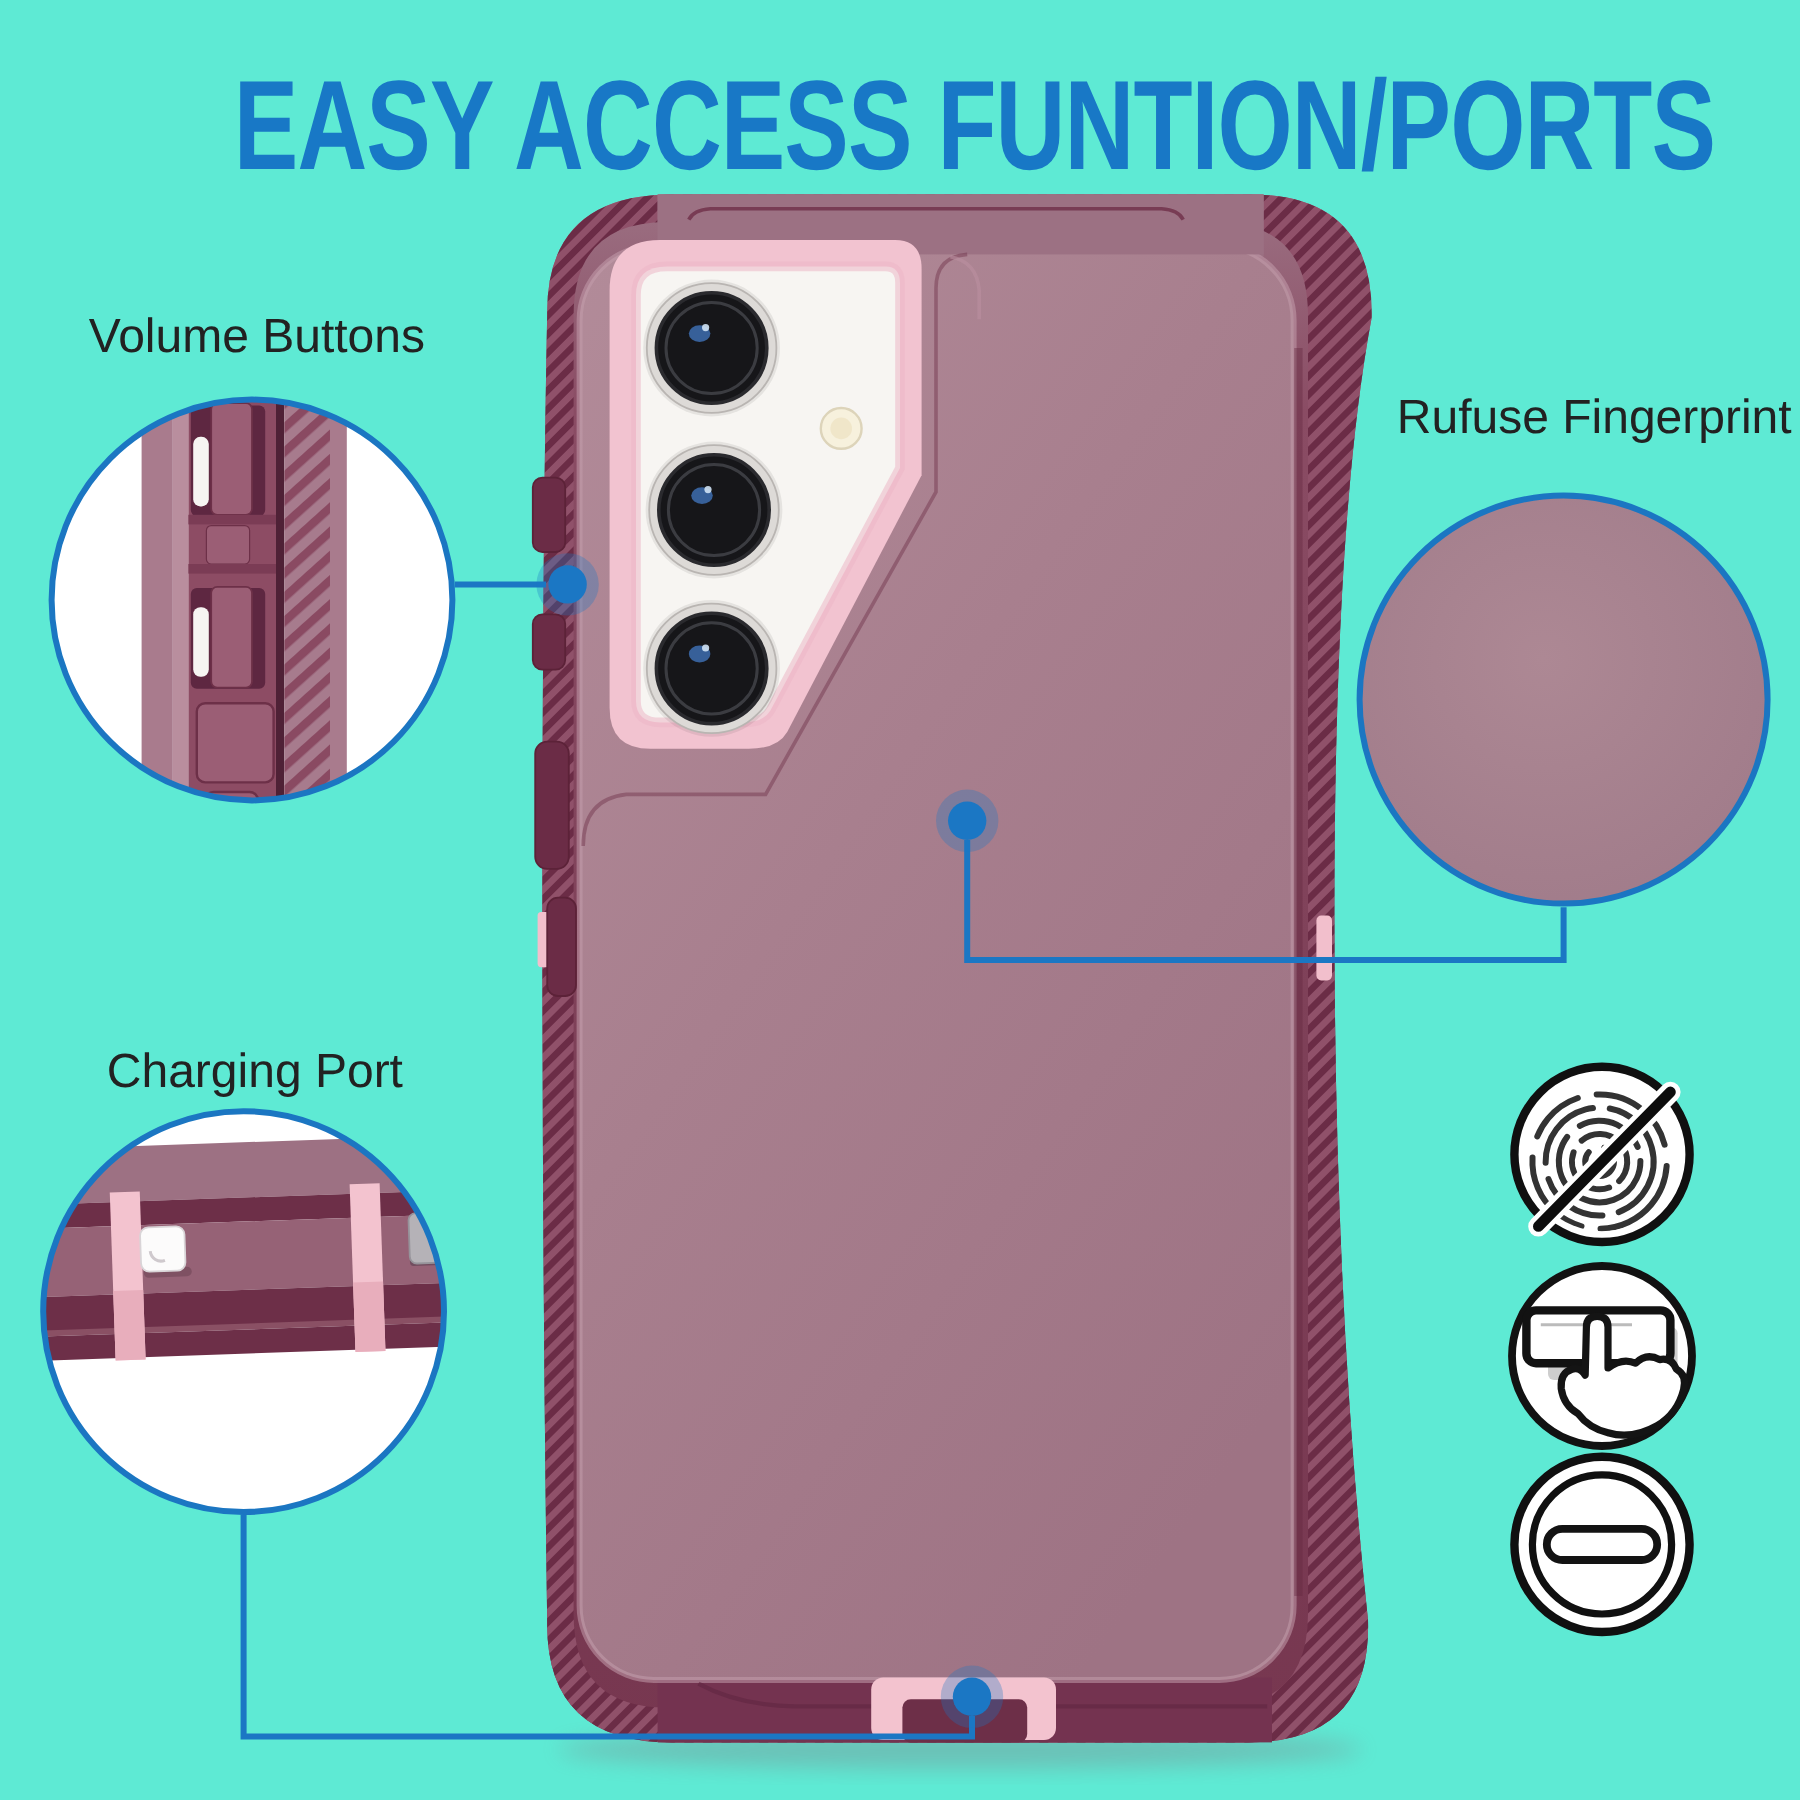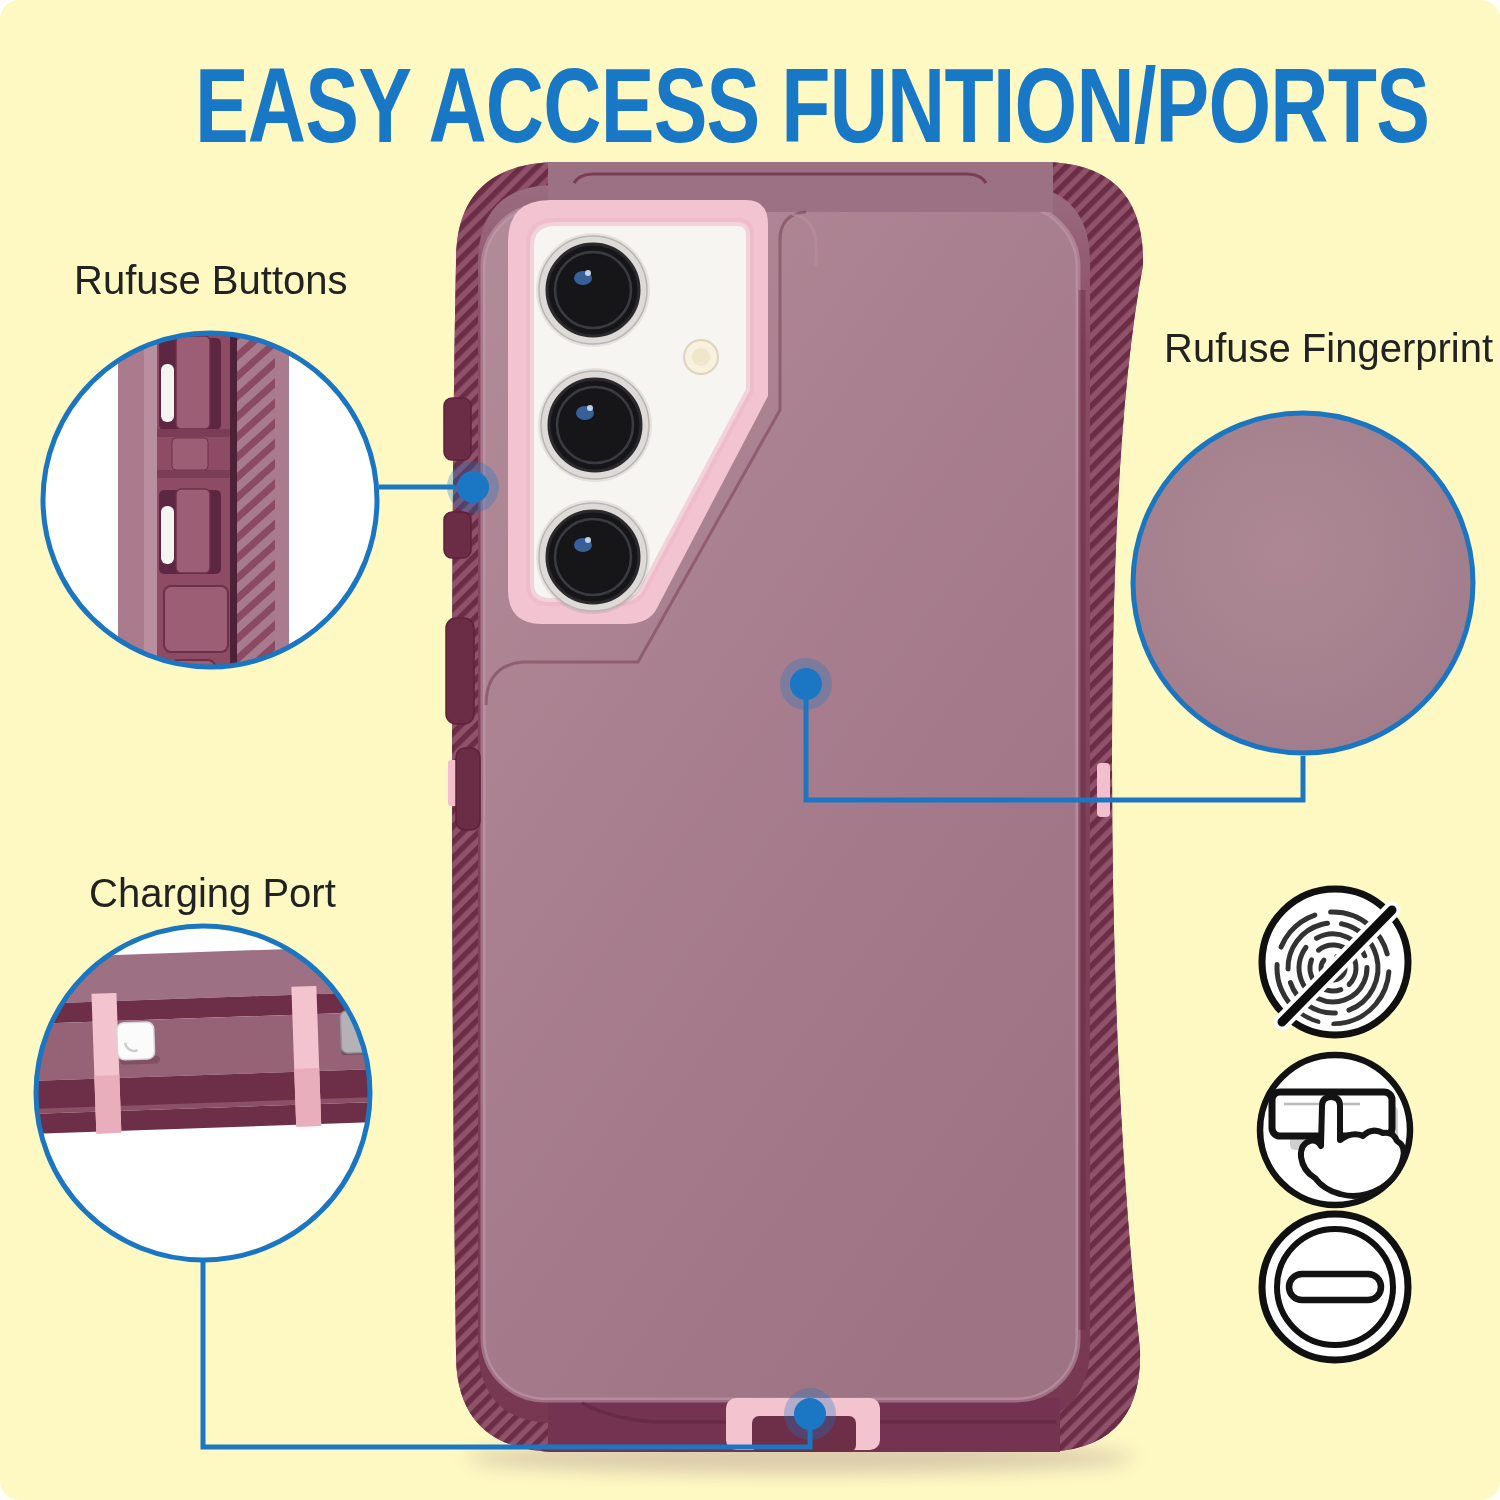--- a/index.html
+++ b/index.html
@@ -1,19 +1,18 @@
 <!DOCTYPE html>
 <html><head>
 <meta charset="utf-8">
 <style>
   html,body{margin:0;padding:0;background:#fff;}
   .canvas{
-    position:relative;width:1500px;height:1500px;background:#fef9c3;overflow:hidden;
+    position:relative;width:1500px;height:1500px;background:#5eead4;overflow:hidden;
     font-family:"Liberation Sans",sans-serif;
-    border-radius:19px;
   }
   .title-wrap{position:absolute;top:52px;left:0;width:1500px;text-align:center;}
   .title-wrap span{
     display:inline-block;font-weight:700;font-size:106px;line-height:1.0;
     letter-spacing:-1px;color:#1878c6;transform:scaleX(0.76);transform-origin:center;
     white-space:nowrap;
   }
   .callout-label{
     position:absolute;color:#222222;font-size:40px;line-height:1.05;white-space:nowrap;
   }
@@ -24,21 +23,21 @@
 </style>
 </head>
 <body>
 
 <div class="canvas">
 
   <div class="title-wrap">
     <span>EASY ACCESS FUNTION/PORTS</span>
   </div>
 
-  <div class="callout-label" id="label-volume">Rufuse Buttons</div>
+  <div class="callout-label" id="label-volume">Volume Buttons</div>
   <div class="callout-label" id="label-charging">Charging Port</div>
   <div class="callout-label" id="label-fingerprint">Rufuse Fingerprint</div>
 
   <svg width="1500" height="1500" viewBox="0 0 1500 1500">
     <defs>
       <pattern id="rimStripes" width="11" height="11" patternUnits="userSpaceOnUse" patternTransform="rotate(45)">
         <rect width="11" height="11" fill="#90516a"></rect>
         <rect width="5.5" height="11" fill="#6b2c46"></rect>
       </pattern>
       <pattern id="insetStripes" width="15" height="15" patternUnits="userSpaceOnUse" patternTransform="rotate(48)">

